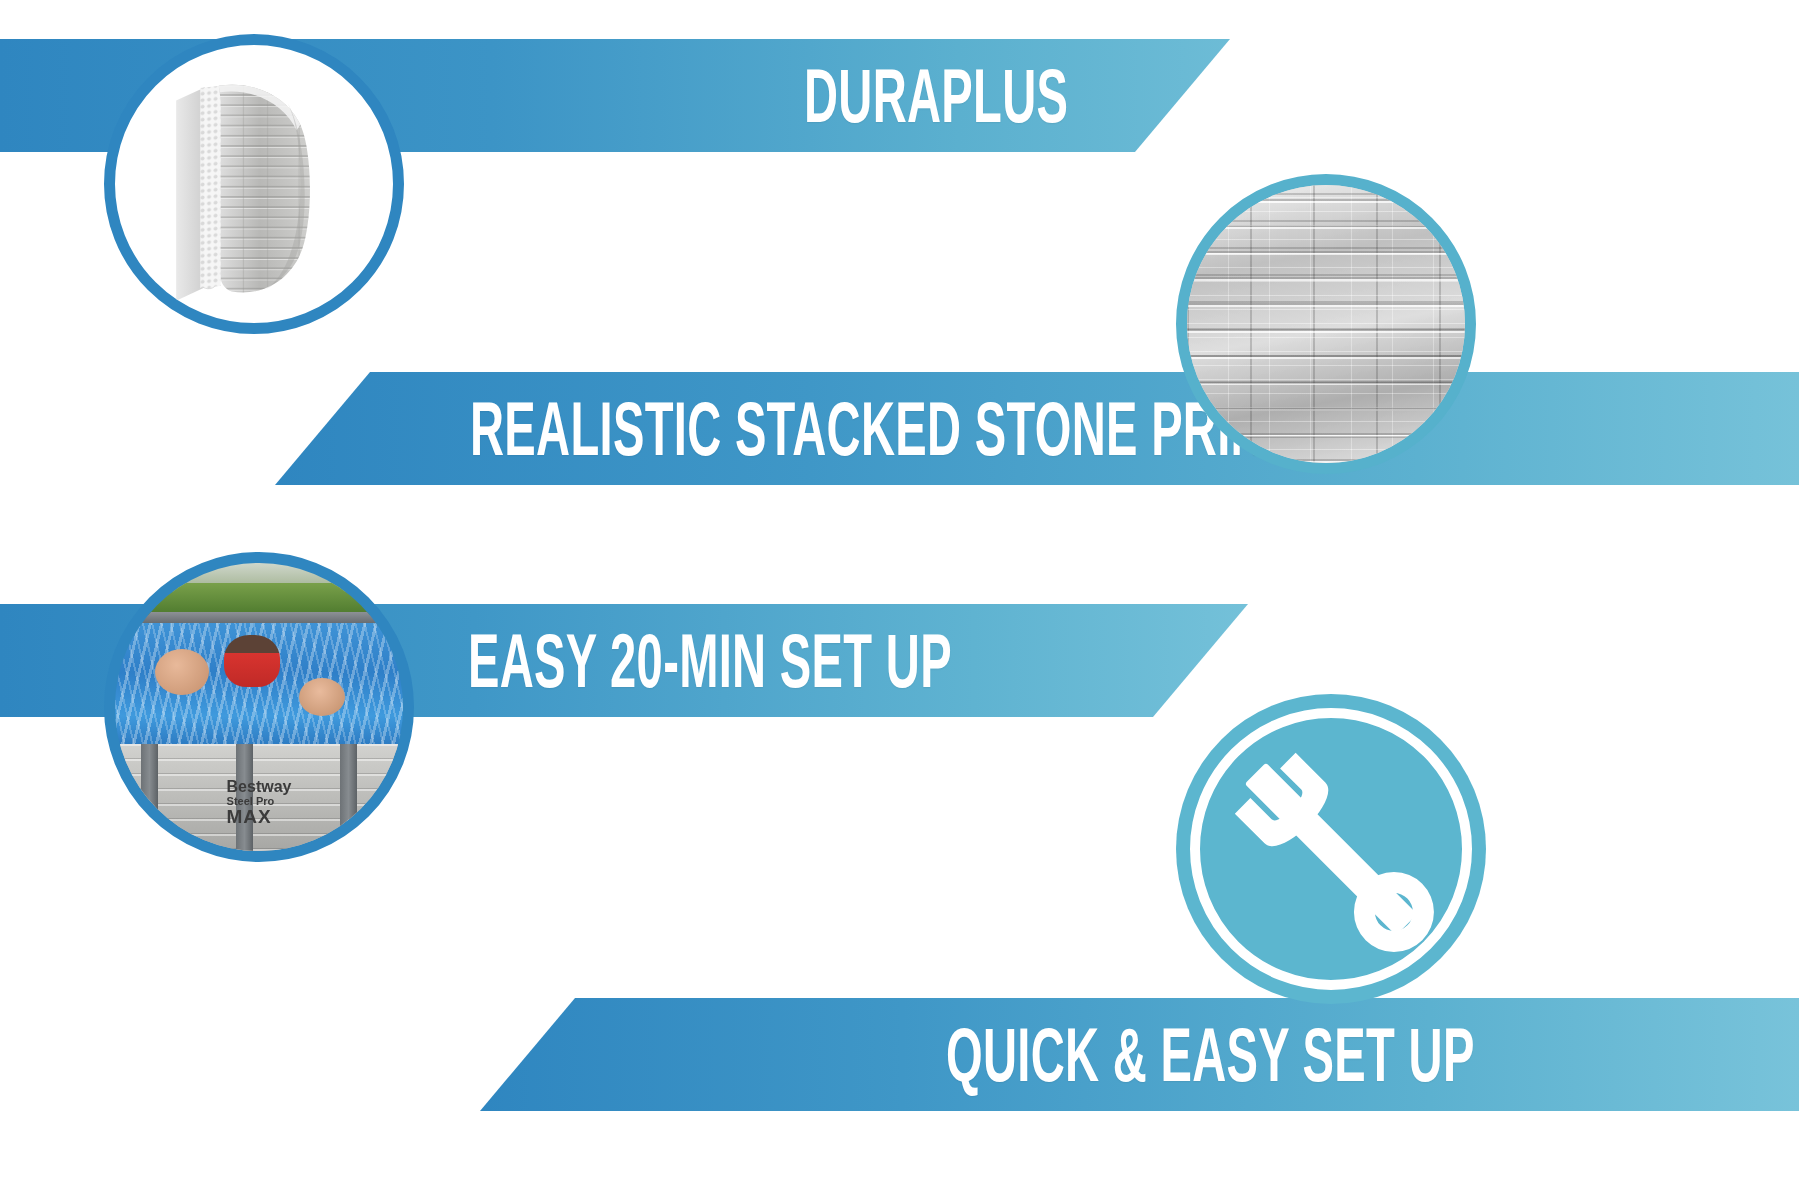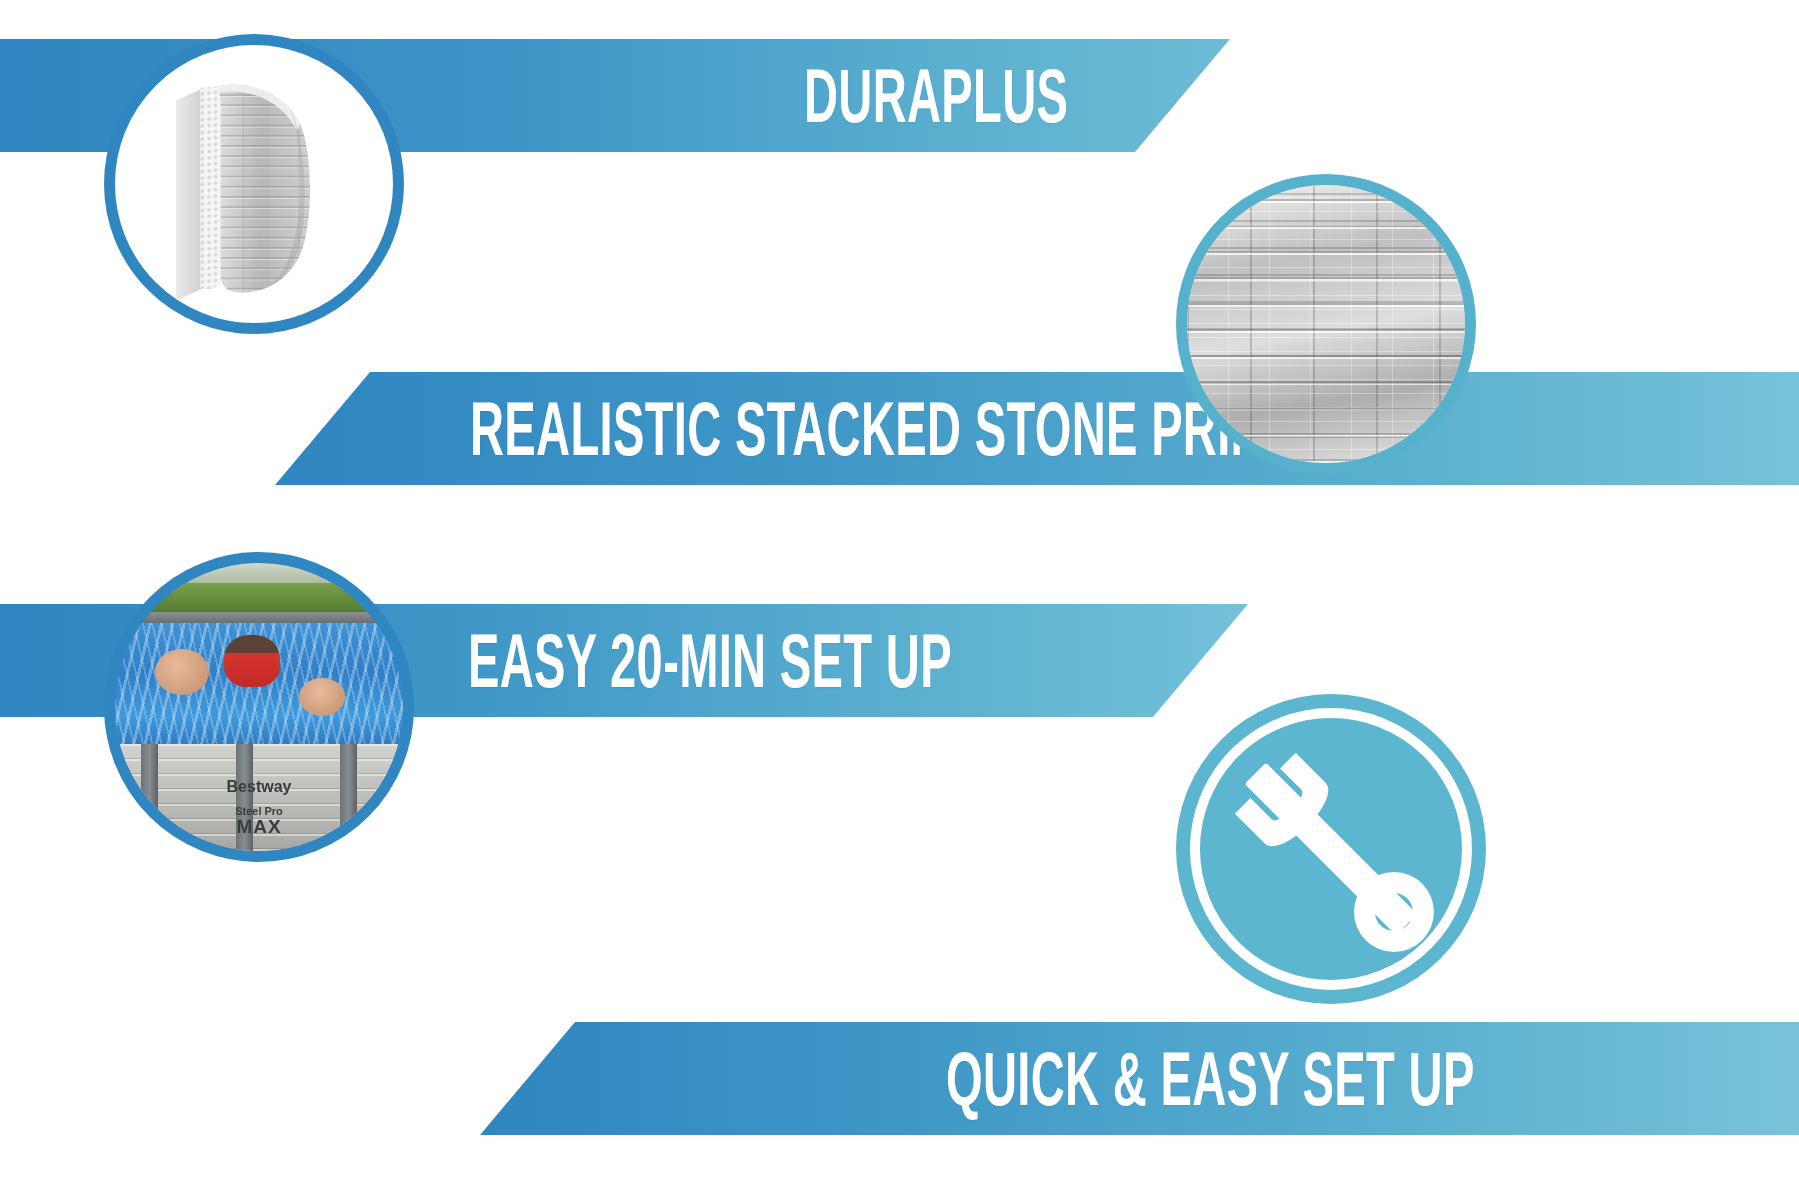--- a/index.html
+++ b/index.html
@@ -37,21 +37,21 @@
   #banner-easy{
     left:0px;top:556px;width:1248px;height:113px;
     background:linear-gradient(90deg,#2f86c0 0%,#3f97c7 38%,#5fb3d1 78%,#74c1d9 100%);
     clip-path:polygon(0 0, 1248px 0, 1153px 100%, 0 100%);
     margin-top:48px;
   }
   #banner-easy .label{font-size:76px;margin-left:497px;}
 
   
   #banner-quick{
-    left:480px;top:1022px;width:1319px;height:113px;
+    left:480px;top:998px;width:1319px;height:113px;
     background:linear-gradient(90deg,#2f86c0 0%,#3f97c7 32%,#5cb1d0 72%,#78c3da 100%);
     clip-path:polygon(95px 0, 1319px 0, 1319px 100%, 0 100%);
   }
   #banner-quick .label{font-size:76px;margin-left:152px;}
 
   
   .circle{position:absolute;border-radius:50%;overflow:hidden;}
 
   
   #circle-wall{
@@ -127,23 +127,23 @@
     background-color:#bdbdba;
     background-image:
       repeating-linear-gradient(0deg,
         rgba(255,255,255,0.45) 0 2px, rgba(80,80,80,0.25) 2px 3px,
         rgba(0,0,0,0) 3px 15px),
       linear-gradient(180deg,#d2d2cf,#a7a7a4);
   }
   .pool-post{position:absolute;top:63%;height:37%;width:17px;
     background:linear-gradient(90deg,#6d7276,#878c90,#5d6266);}
   .pool-logo{position:absolute;left:50%;top:75%;transform:translateX(-50%);
-    text-align:center;color:#3b3b3b;line-height:1.05;}
+    color:#3b3b3b;line-height:1.05;}
   .pool-logo .b1{font-size:16px;font-weight:700;letter-spacing:0px;}
-  .pool-logo .b2{font-size:11px;font-weight:600;margin-top:10px;}
+  .pool-logo .b2{font-size:11px;font-weight:600;}
   .pool-logo .b3{font-size:19px;font-weight:700;letter-spacing:1px;}
   .swimmer{position:absolute;border-radius:50%;}
 </style>
 </head>
 <body>
 
 <div class="stage">
 
   <div class="banner" id="banner-duraplus">
     <span class="label">DURAPLUS</span>

